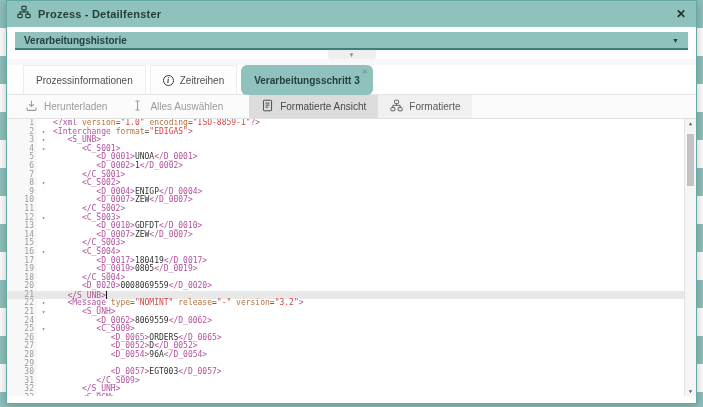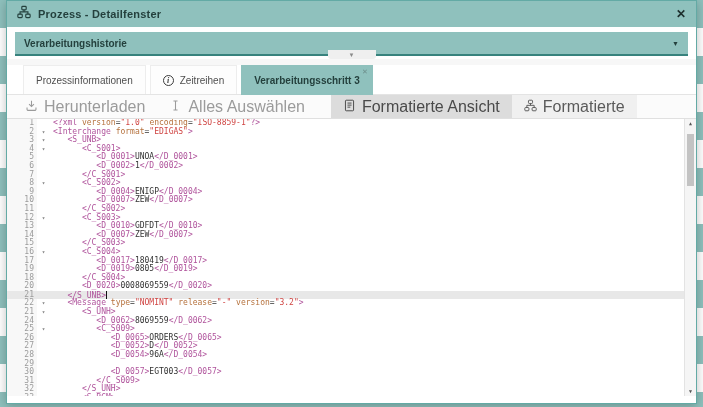--- a/index.html
+++ b/index.html
@@ -23,21 +23,21 @@
   }
   .titlebar .ttl { font-size:11px; font-weight:700; letter-spacing:.2px; }
   .titlebar .close {
     margin-left:auto; font-size:12px; font-weight:700; color:#1d2f2d;
     cursor:pointer; line-height:1;
   }
   .icon-svg { display:inline-block; vertical-align:middle; }
   
   .histwrap { flex:0 0 32px; position:relative; background:#fff; }
   .history {
-    position:absolute; left:8px; right:8px; top:5px; height:24px;
+    position:absolute; left:8px; right:8px; top:5px; height:18px;
     background:var(--accent); border-bottom:2px solid var(--accentDark);
     display:flex; align-items:center; padding:4px 9px; cursor:pointer;
   }
   .history .hlabel { font-size:10px; font-weight:700; color:#24403d; }
   .history .caret { margin-left:auto; font-size:7px; color:#24403d; }
   .pill {
     position:absolute; left:50%; transform:translateX(-50%); top:23px;
     width:48px; height:9px; background:#efefef; border-radius:0 0 3px 3px;
     display:flex; align-items:center; justify-content:center;
     font-size:6px; color:#8a8a8a; cursor:pointer; z-index:2;
@@ -49,36 +49,36 @@
     border-bottom:1px solid #e4e4e4; padding-left:16px;
   }
   .tab {
     display:flex; align-items:center; gap:6px; padding:0 12px;
     font-size:10px; color:#4f4f4f; border:1px solid #ededed; border-bottom:none;
     background:#fdfdfd; cursor:pointer; position:relative; white-space:nowrap;
   }
   .tab + .tab { margin-left:4px; }
   .tab.active {
     background:var(--accent); color:#24403d; font-weight:700;
-    border-color:var(--accent); margin-bottom:-1px;
+    border-color:var(--accent); margin-bottom:-1px;border-radius:6px;
   }
   .tab.active .tabclose {
     position:absolute; top:2px; right:4px; font-size:7px; color:#6d8f8c;
     font-weight:400; cursor:pointer;
   }
   .infocirc {
     width:11px; height:11px; border:1px solid #3c3c3c; border-radius:50%;
     display:inline-flex; align-items:center; justify-content:center;
     font-family:"Liberation Serif", serif; font-style:italic; font-weight:700;
     font-size:8px; color:#3c3c3c;
   }
   
   .toolbar {
     flex:0 0 24px; display:flex; align-items:stretch; background:#fbfbfb;
-    border-bottom:1px solid #e0e0e0; padding-left:6px; font-size:16px;
+    border-bottom:1px solid #e0e0e0; padding-left:6px; font-size:10px;
   }
   .tbtn {
     display:flex; align-items:center; gap:6px; padding:0 12px;
     color:#9b9b9b; cursor:pointer; white-space:nowrap;
   }
   .tbtn svg { stroke:#9b9b9b; }
   .tgroup { display:flex; margin-left:14px; }
   .tbtn.sel { background:#dcdcdc; color:#4a4a4a; }
   .tbtn.sel svg { stroke:#4a4a4a; }
   .tbtn.alt { background:#f0f0f0; color:#5a5a5a; }

